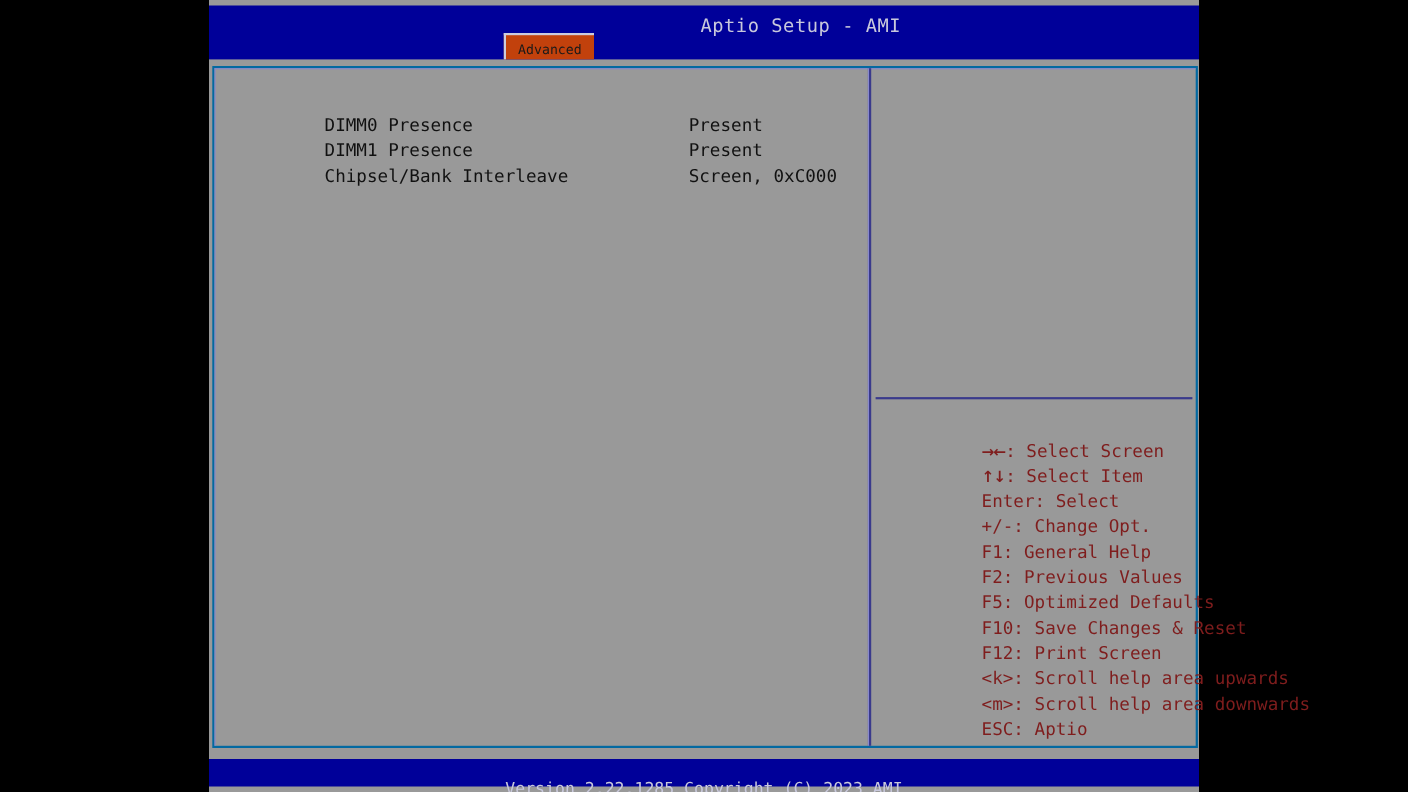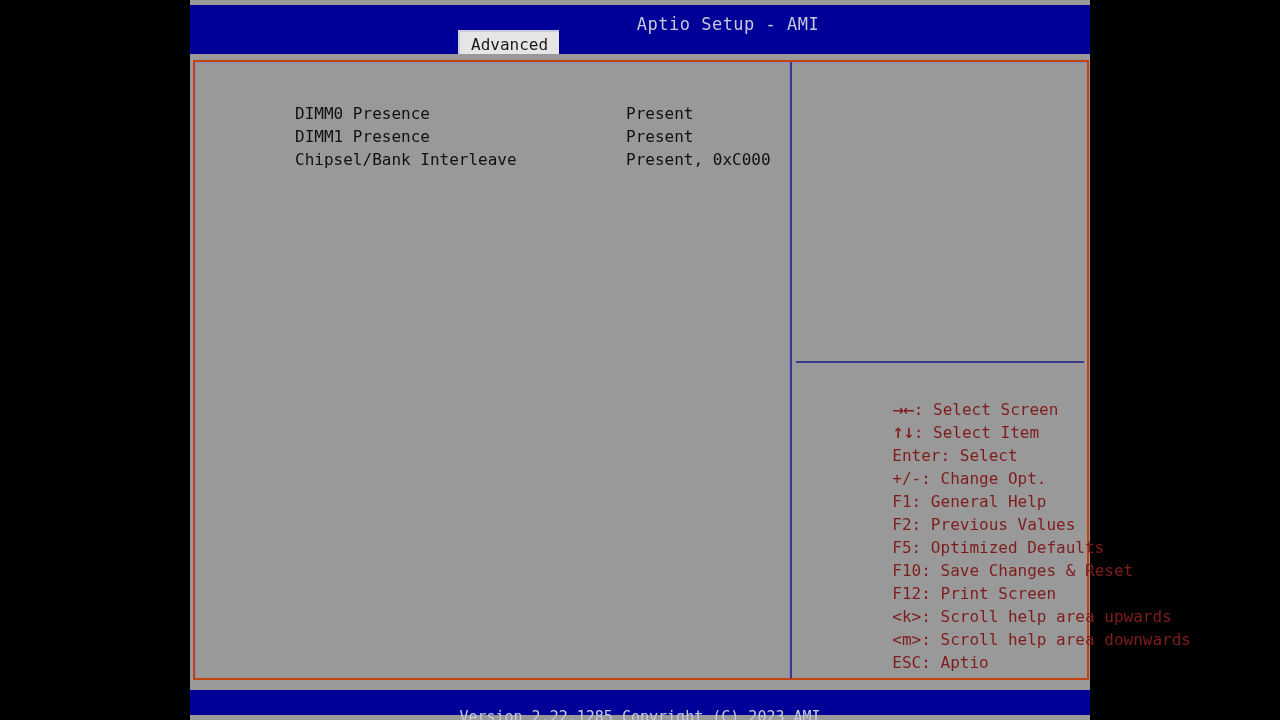--- a/index.html
+++ b/index.html
@@ -55,37 +55,37 @@
     width: 900px;
     height: 24px;
   }
 
   .tab {
     position: absolute;
     left: 268px;
     top: 0;
     height: 24px;
     padding: 2px 11px 0 11px;
-    background: #e5e5e5;
+    background: #c2410c;
     color: #1a1a1a;
-    font-size: 16px;
+    font-size: 12px;
     line-height: 22px;
     white-space: pre;
     border-left: 2px solid #ccccdd;
     border-top: 2px solid #ccccdd;
   }
 
   
   #main-frame {
     position: absolute;
     left: 3px;
     top: 60px;
     width: 896px;
     height: 620px;
-    border: 2px solid #c2410c;
+    border: 2px solid #0369a1;
     background: #999999;
   }
 
   .frame-inner-hl {
     position: absolute;
     left: 0; top: 0;
     width: 100%; height: 100%;
     border-left: 1px solid #8888cc;
     border-top: 1px solid #8888cc;
     pointer-events: none;
@@ -215,21 +215,21 @@
 
       <div class="setting-row">
         <span class="setting-label">DIMM0 Presence</span><span class="setting-value">Present</span>
       </div>
 
       <div class="setting-row">
         <span class="setting-label">DIMM1 Presence</span><span class="setting-value">Present</span>
       </div>
 
       <div class="setting-row">
-        <span class="setting-label">Chipsel/Bank Interleave</span><span class="setting-value">Present, 0xC000</span>
+        <span class="setting-label">Chipsel/Bank Interleave</span><span class="setting-value">Screen, 0xC000</span>
       </div>
 
     </div>
 
     <div id="pane-divider"></div>
 
     <div id="help-pane">
       <div id="help-separator"></div>
       <div id="help-keys">
 

